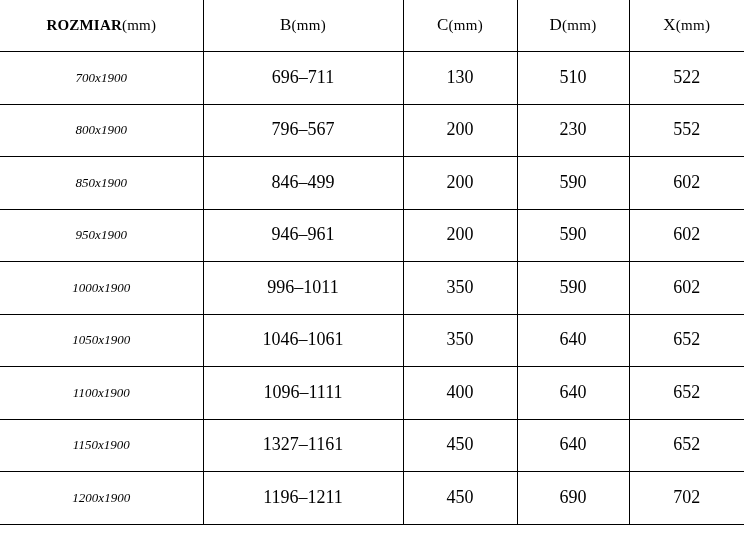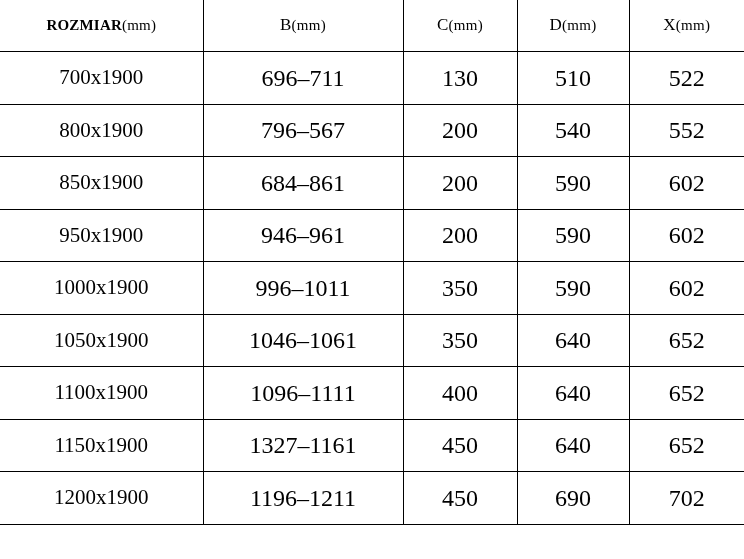--- a/index.html
+++ b/index.html
@@ -54,24 +54,25 @@
   table.spec thead th.first {
     font-size: 15px;
     letter-spacing: 0.2px;
   }
   table.spec thead th.first .hdr-main {
     font-size: 15px;
     font-weight: bold;
   }
   table.spec tbody td {
     height: 51.5px;
-    font-size: 24px;
+    font-size: 18px;
   }
   table.spec tbody td.size {
-    font-size: 21px;
+    font-size: 13px;
+    font-style: italic;
   }
   
   table.spec tr > *:first-child { border-left: none; }
   table.spec tr > *:last-child { border-right: none; }
   table.spec thead tr > * { border-top: none; }
 </style>
 </head>
 <body>
 
 <div class="sheet">
@@ -97,26 +98,26 @@
         <td class="size">700x1900</td>
         <td>696–711</td>
         <td>130</td>
         <td>510</td>
         <td>522</td>
       </tr>
       <tr>
         <td class="size">800x1900</td>
         <td>796–567</td>
         <td>200</td>
-        <td>540</td>
+        <td>230</td>
         <td>552</td>
       </tr>
       <tr>
         <td class="size">850x1900</td>
-        <td>684–861</td>
+        <td>846–499</td>
         <td>200</td>
         <td>590</td>
         <td>602</td>
       </tr>
       <tr>
         <td class="size">950x1900</td>
         <td>946–961</td>
         <td>200</td>
         <td>590</td>
         <td>602</td>

